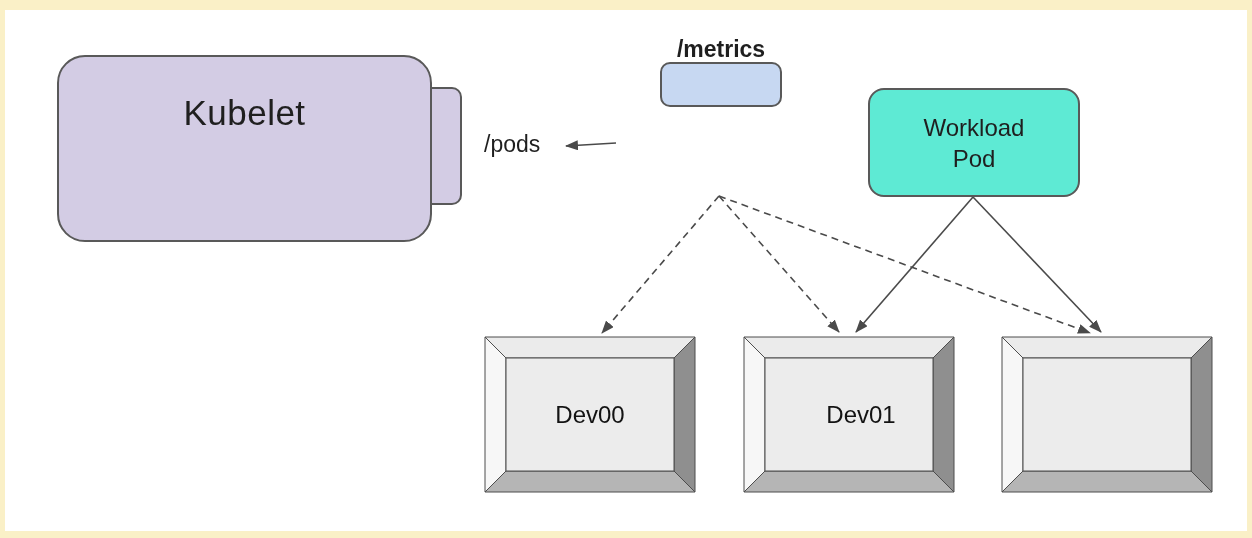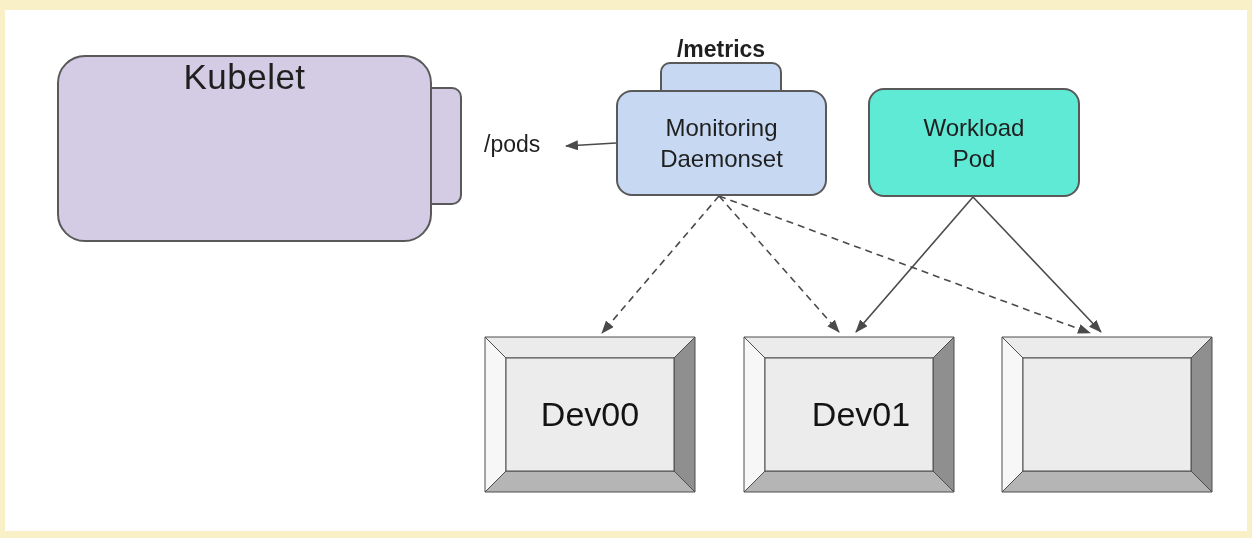--- a/index.html
+++ b/index.html
@@ -35,20 +35,21 @@
     justify-content: center;
     text-align: center;
     z-index: 2;
   }
   .node.back { z-index: 1; }
   .kubelet-main {
     left: 57px; top: 55px; width: 375px; height: 187px;
     background: #d3cce4;
     border-radius: 28px;
     align-items: flex-start;
+    padding-top: 36px;
     font-size: 35px;
     letter-spacing: 0.5px;
   }
   .kubelet-back {
     left: 415px; top: 87px; width: 47px; height: 118px;
     background: #d3cce4;
     border-radius: 10px;
   }
   .metrics-tab {
     left: 660px; top: 62px; width: 122px; height: 45px;
@@ -76,21 +77,21 @@
     white-space: nowrap;
   }
   .metrics-label { left: 667px; top: 36px; width: 108px; text-align: center; font-weight: bold; }
   .pods-label { left: 484px; top: 131px; }
   .device-label {
     position: absolute;
     width: 210px; height: 155px;
     display: flex;
     align-items: center;
     justify-content: center;
-    font-size: 34px;
+    font-size: 24px;
     color: #131313;
     z-index: 3;
   }
   .dev00 { left: 485px; top: 337px; }
   .dev01 { left: 744px; top: 337px; margin-left: 12px; }
   .dev02 { left: 1002px; top: 337px; }
 </style>
 </head>
 <body>
 
@@ -137,26 +138,20 @@
     </g>
   </svg>
 
   <div class="node back kubelet-back"></div>
   <div class="node kubelet-main">
     <span>Kubelet</span>
   </div>
 
   <div class="node back metrics-tab"></div>
   <div class="edge-label metrics-label">/metrics</div>
-  <div class="node monitoring-box">
-    <div>
-      <div>Monitoring</div>
-      <div>Daemonset</div>
-    </div>
-  </div>
 
   <div class="node workload-box">
     <div>
       <div>Workload</div>
       <div>Pod</div>
     </div>
   </div>
 
   <div class="edge-label pods-label">/pods</div>
 

